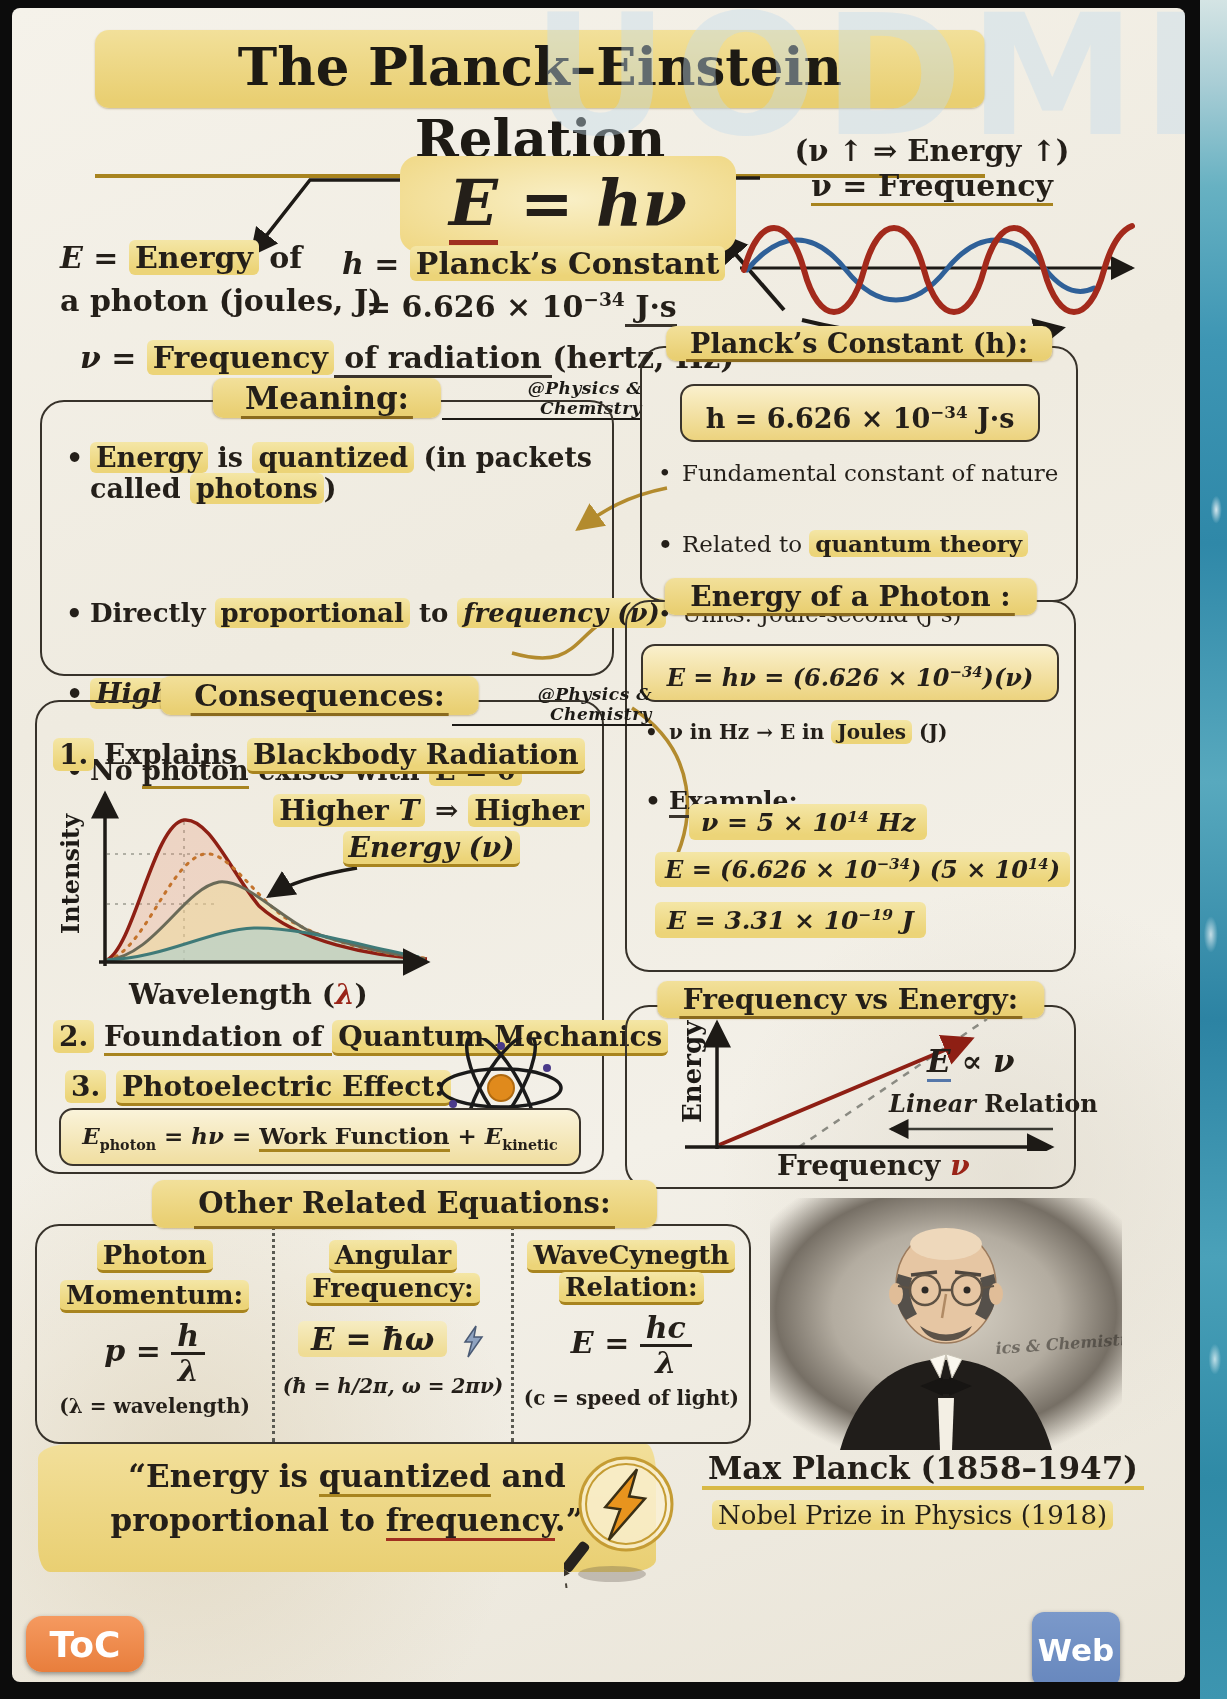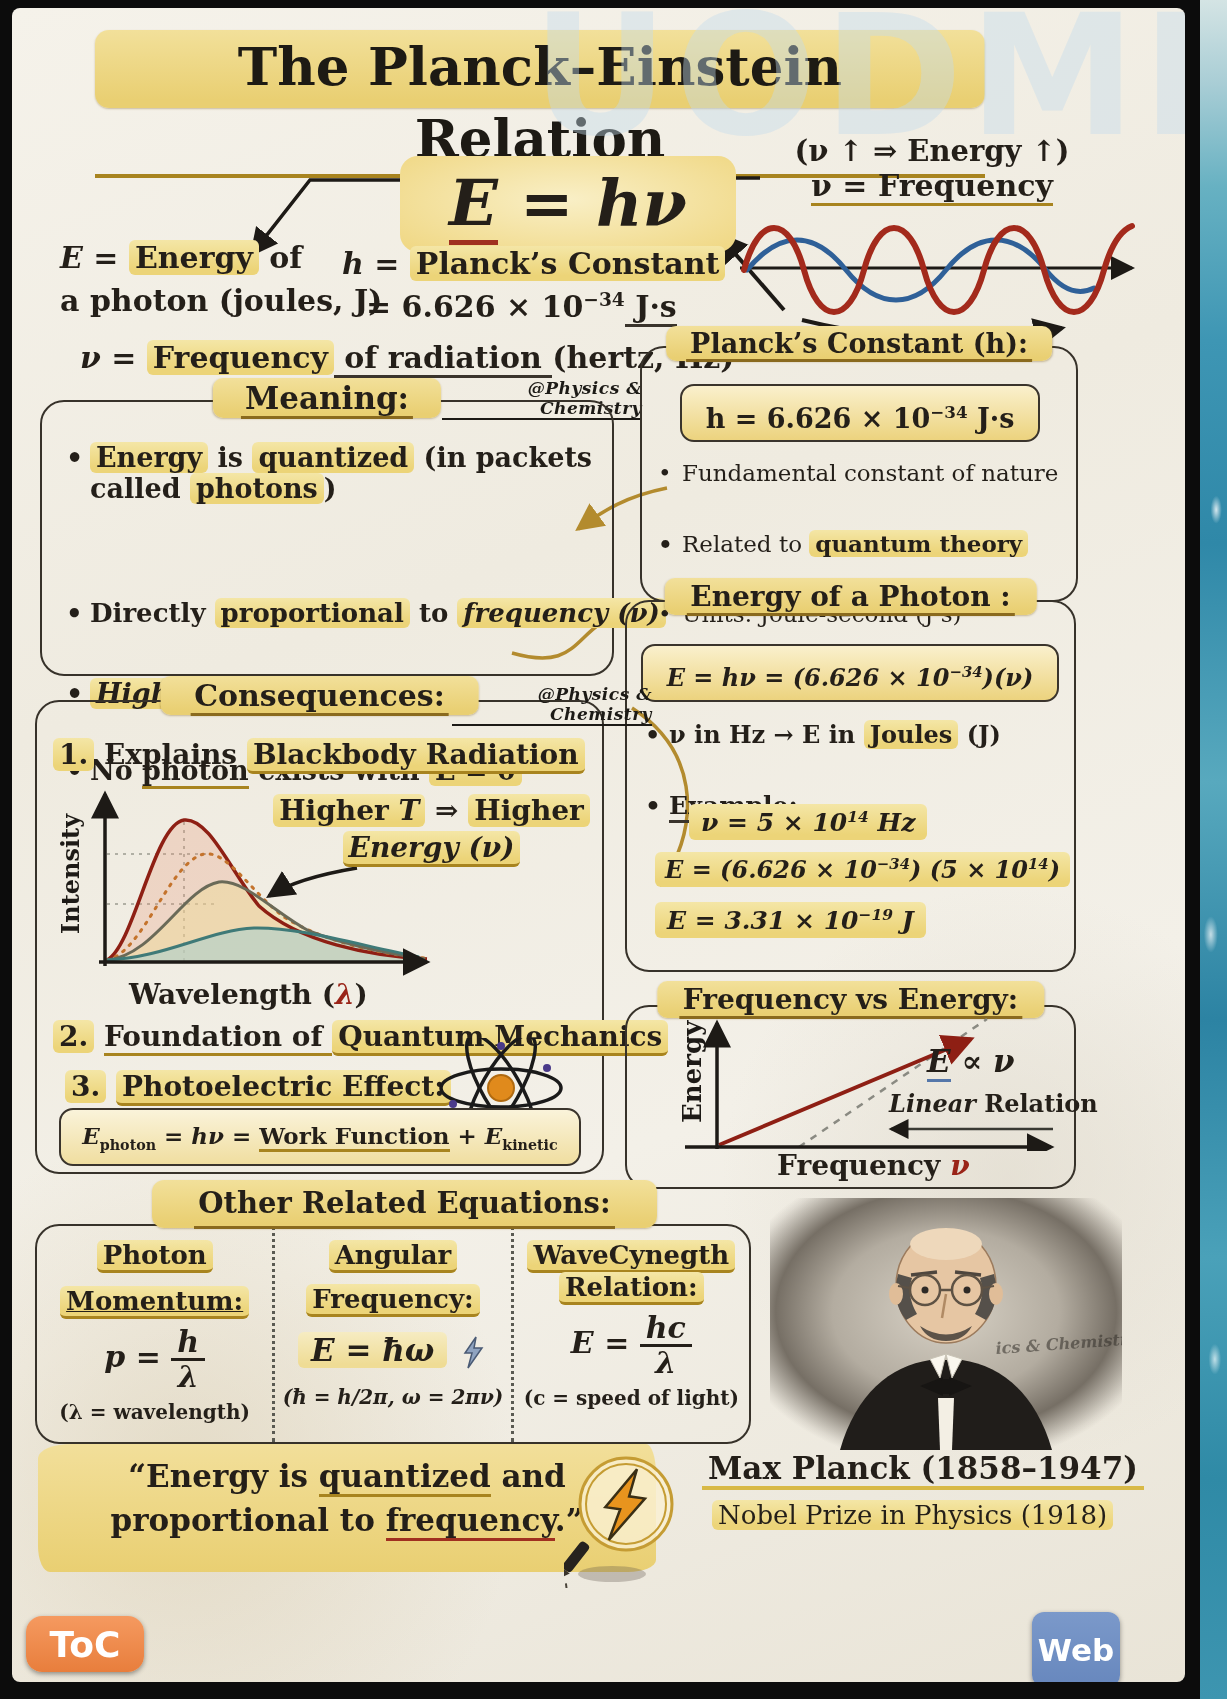--- a/index.html
+++ b/index.html
@@ -167,21 +167,21 @@
       </div>
     </div>
 
     <div class="abs panel" style="left:613px;top:592px;width:447px;height:368px;z-index:2;">
       <div class="abs band" style="left:50%;top:-24px;transform:translateX(-50%);padding:2px 22px;font-size:28px;white-space:nowrap;">
         <span class="bt">Energy of a Photon :</span>
       </div>
       <div class="abs chip nw it" style="left:14px;top:42px;width:414px;height:54px;font-size:24px;line-height:52px;">
         <span>E = hν = (6.626 × 10</span><sup>−34</sup><span>)(ν)</span>
       </div>
-      <div class="abs bullet nw" style="left:16px;top:118px;font-size:24px;">
+      <div class="abs bullet nw" style="left:16px;top:118px;font-size:20px;">
         <span>ν in Hz → E in </span><span class="hl">Joules</span><span> (J)</span>
       </div>
       <div class="abs bullet nw" style="left:16px;top:160px;font-size:25px;">
         <span class="u-dark">Example:</span>
       </div>
       <div class="abs hl nw it" style="left:62px;top:202px;font-size:25px;font-weight:bold;padding:3px 12px;">
         <span>ν = 5 × 10</span><sup>14</sup><span> Hz</span>
       </div>
       <div class="abs hl nw it" style="left:28px;top:250px;font-size:24px;font-weight:bold;padding:3px 10px;">
         <span>E = (6.626 × 10</span><sup>−34</sup><span>) (5 × 10</span><sup>14</sup><span>)</span>
@@ -296,30 +296,30 @@
     </div>
 
     <div class="abs band" style="left:140px;top:1172px;width:505px;height:48px;font-size:29px;z-index:3;border-radius:12px;">
       <span class="bt" style="line-height:46px;display:inline-block;">Other Related Equations:</span>
     </div>
 
     <div class="abs panel" style="left:23px;top:1216px;width:712px;height:216px;z-index:2;display:flex;">
 
       <div style="flex:1;text-align:center;padding-top:14px;">
         <div><span class="hl u-brown" style="font-size:26px;font-weight:bold;">Photon</span></div>
-        <div style="margin-top:16px;text-decoration:underline;"><span class="hl u-brown" style="font-size:26px;font-weight:bold;">Momentum:</span></div>
+        <div style="margin-top:10px;"><span class="hl u-brown" style="font-size:26px;font-weight:bold;">Momentum:</span></div>
         <div class="it nw" style="font-size:30px;font-weight:bold;margin-top:10px;">
           <span>p = </span><span class="frac"><span class="num">h</span><span class="den">λ</span></span>
         </div>
         <div class="nw" style="font-size:20px;font-weight:bold;margin-top:8px;">(λ = wavelength)</div>
       </div>
 
       <div style="flex:1;text-align:center;padding-top:14px;border-left:3px dotted #5a5a52;border-right:3px dotted #5a5a52;">
         <div><span class="hl u-brown" style="font-size:26px;font-weight:bold;">Angular</span></div>
-        <div style="margin-top:14px;"><span class="hl u-brown" style="font-size:26px;font-weight:bold;">Frequency:</span></div>
+        <div style="margin-top:3px;"><span class="hl u-brown" style="font-size:26px;font-weight:bold;">Frequency:</span></div>
         <div class="it nw" style="font-size:31px;font-weight:bold;margin-top:18px;">
           <span class="hl-soft">E = ħω</span>
           <svg width="30" height="36" viewBox="0 0 30 36" style="display:inline-block;vertical-align:middle;">
             <path d="M18,2 L7,18 L14,18 L10,33 L24,13 L16,13 Z" fill="#8fa3c0" stroke="#4a5a74" stroke-width="1.5"></path>
           </svg>
         </div>
         <div class="nw it" style="font-size:20px;font-weight:bold;margin-top:14px;">(ħ = h/2π, ω = 2πν)</div>
       </div>
 
       <div style="flex:1;text-align:center;padding-top:14px;">

